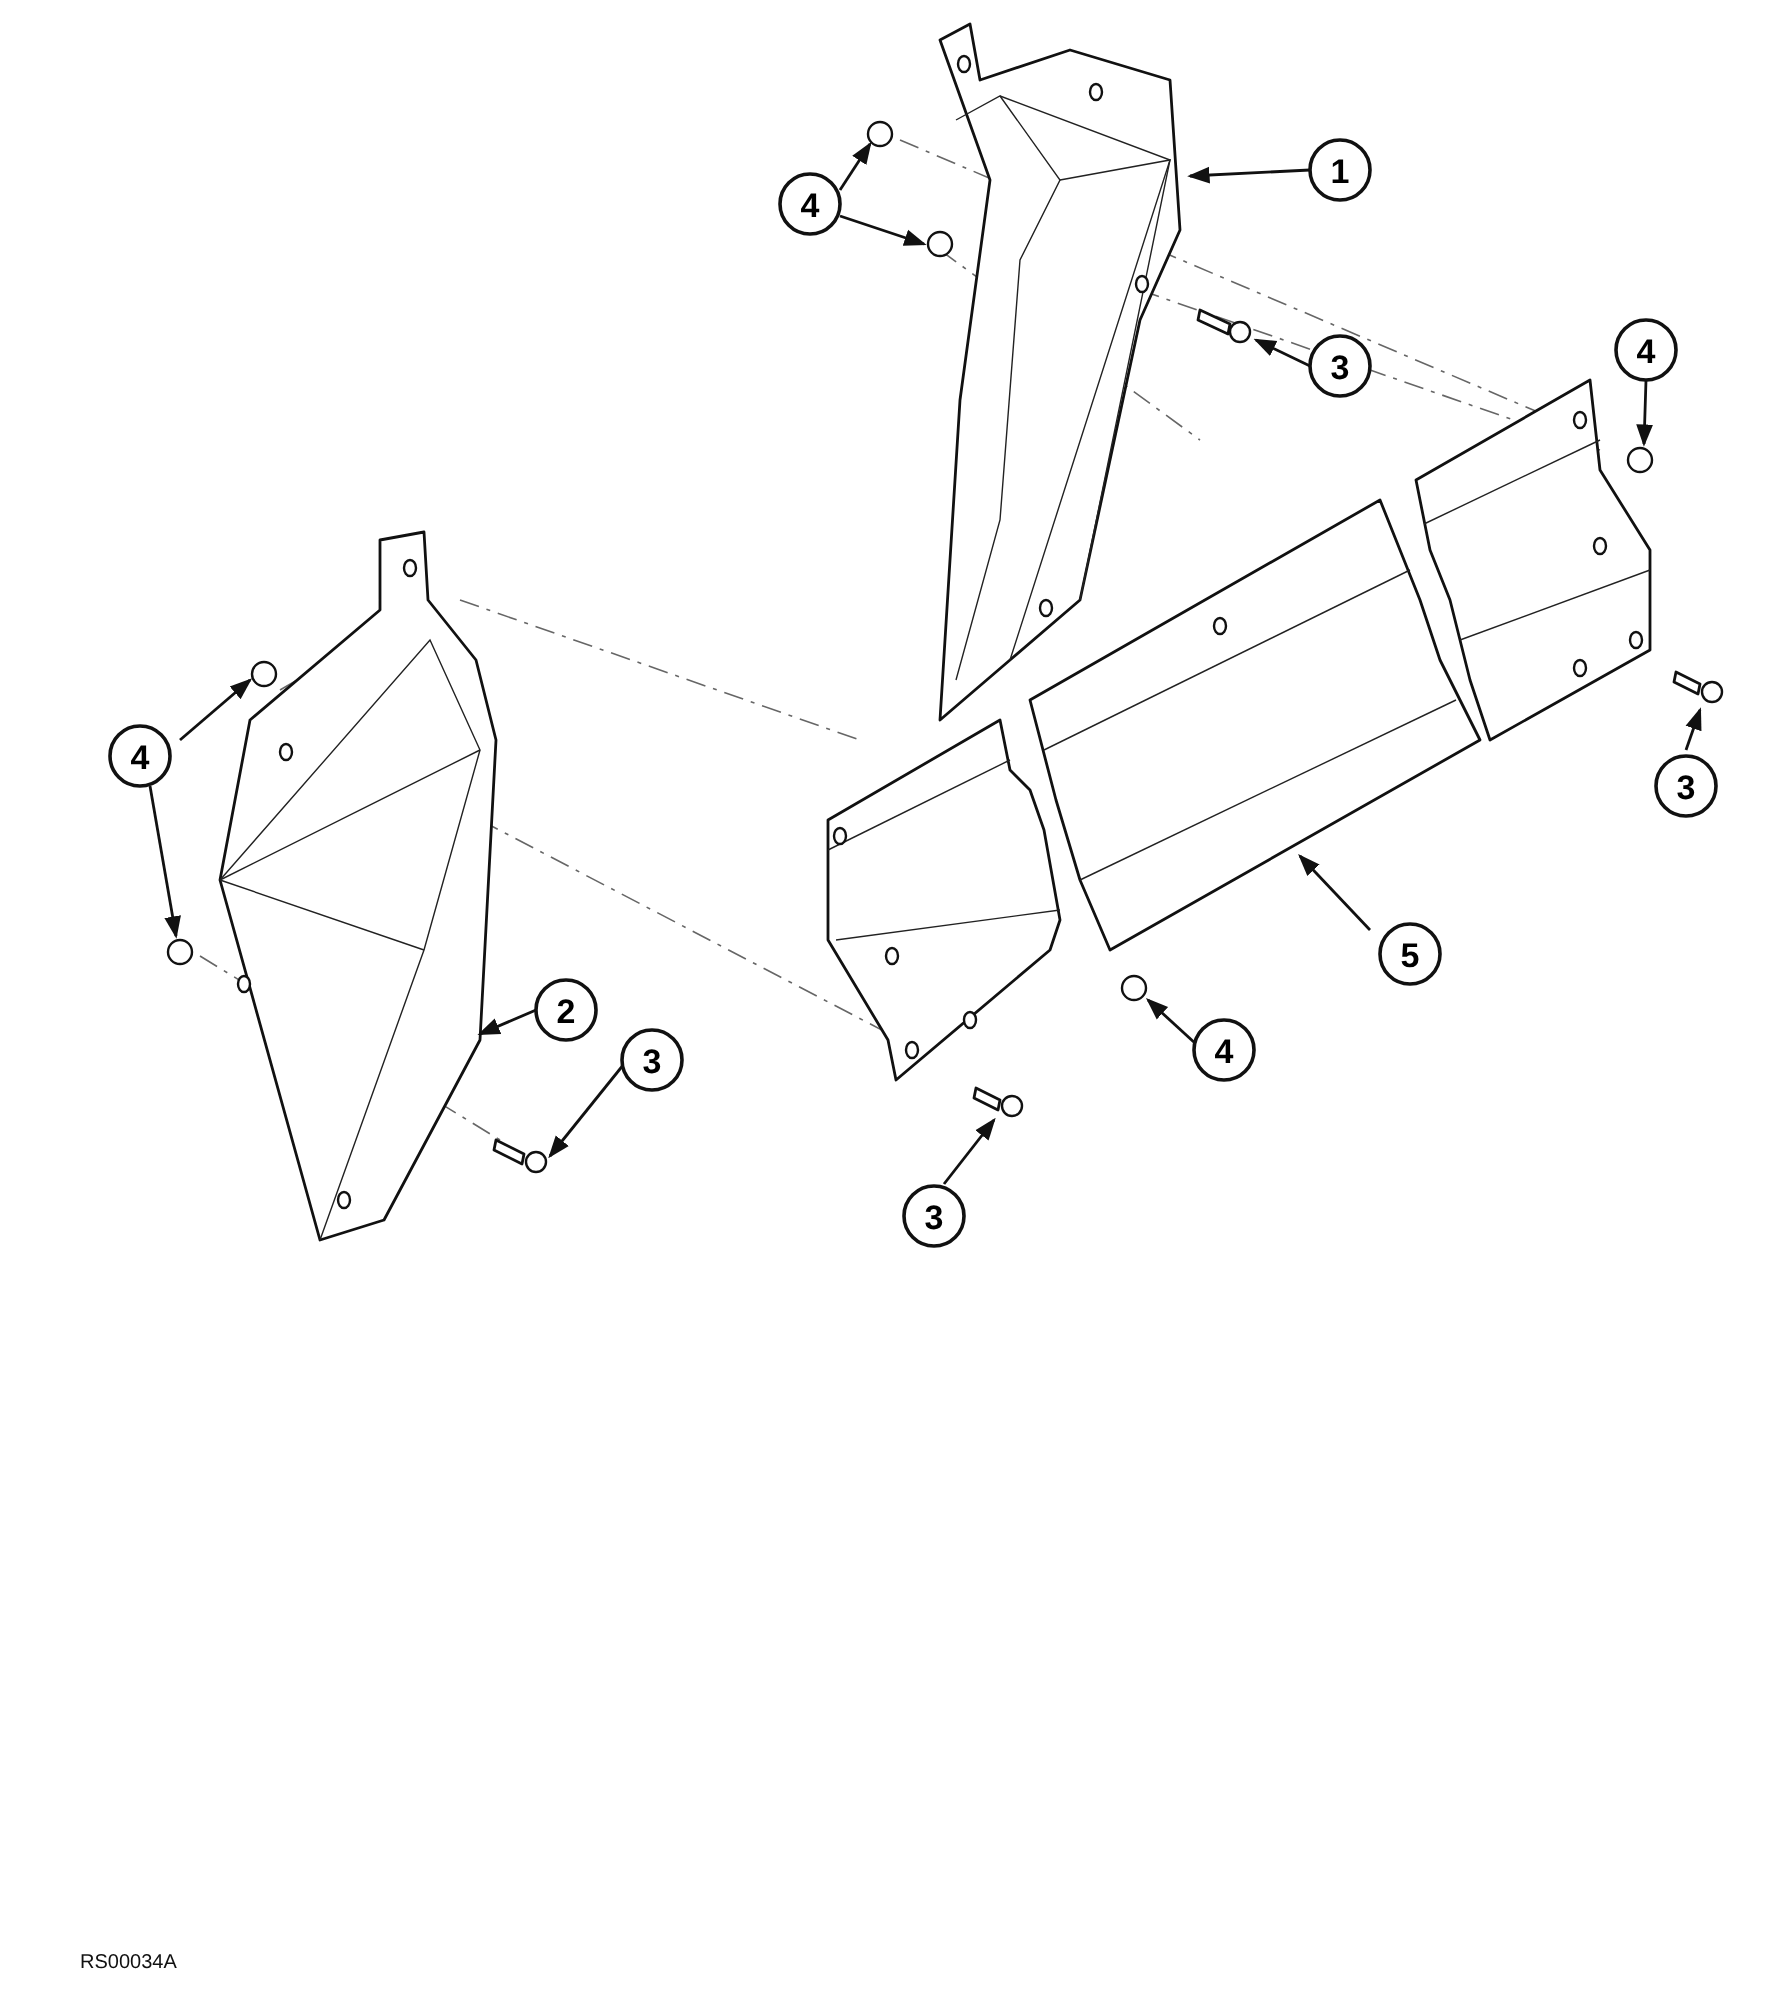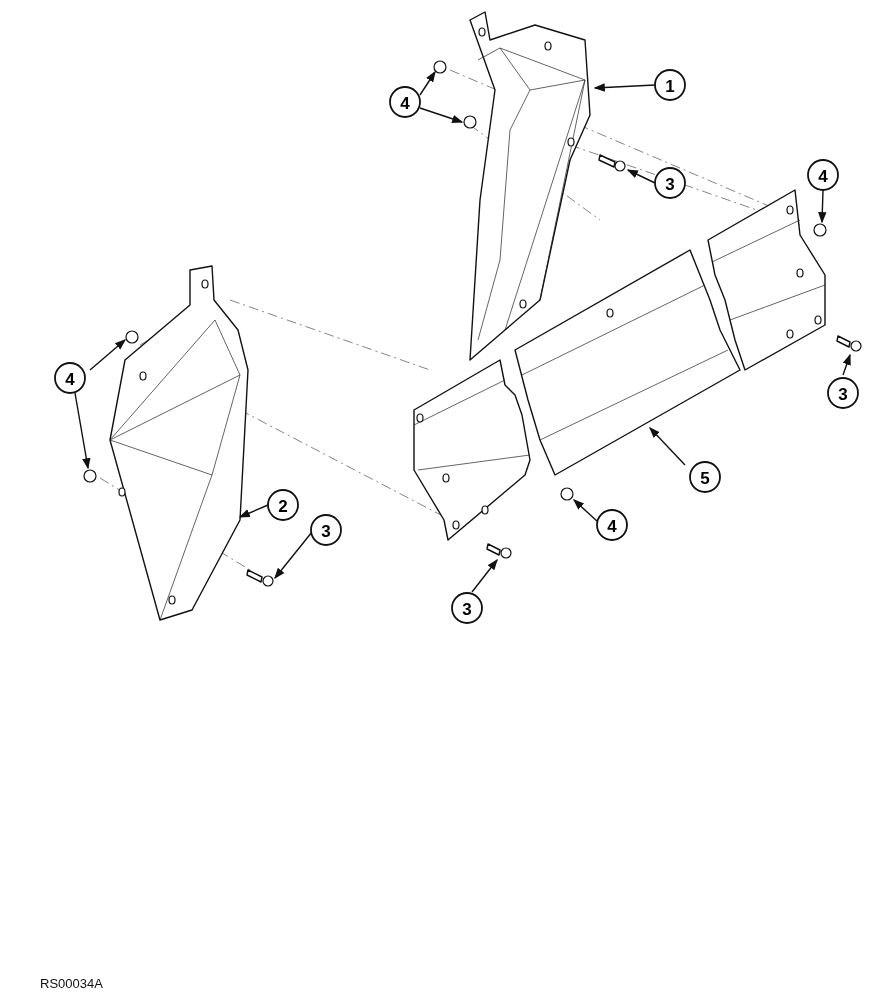--- a/index.html
+++ b/index.html
@@ -5,21 +5,21 @@
   html, body { margin:0; padding:0; background:#ffffff; }
   body { width:884px; height:1000px; position:relative; overflow:hidden; font-family:"Liberation Sans", sans-serif; }
   svg { position:absolute; left:0; top:0; }
   .part { fill:#ffffff; stroke:#111; stroke-width:1.4; stroke-linejoin:round; }
   .thin { fill:none; stroke:#222; stroke-width:0.7; }
   .dash { fill:none; stroke:#666; stroke-width:0.8; stroke-dasharray:10 4 2 4; }
   .hole { fill:#fff; stroke:#111; stroke-width:1.2; }
   .callout circle { fill:#fff; stroke:#111; stroke-width:1.8; }
   .callout text { font-family:"Liberation Sans", sans-serif; font-weight:bold; font-size:17px; text-anchor:middle; dominant-baseline:central; }
   .leader { stroke:#111; stroke-width:1.4; fill:none; }
-  .fig-id { position:absolute; left:40px; top:976px; font-size:13px; color:#111; }
+  .fig-id { position:absolute; left:40px; top:976px; font-size:10px; color:#111; }
 </style>
 </head>
 <body>
 
 <svg width="884" height="1000" viewBox="0 0 884 1000">
   <defs>
     <marker id="arr" markerWidth="8" markerHeight="8" refX="7" refY="4" orient="auto">
       <path d="M0,1 L8,4 L0,7 z" fill="#111"></path>
     </marker>
   </defs>

